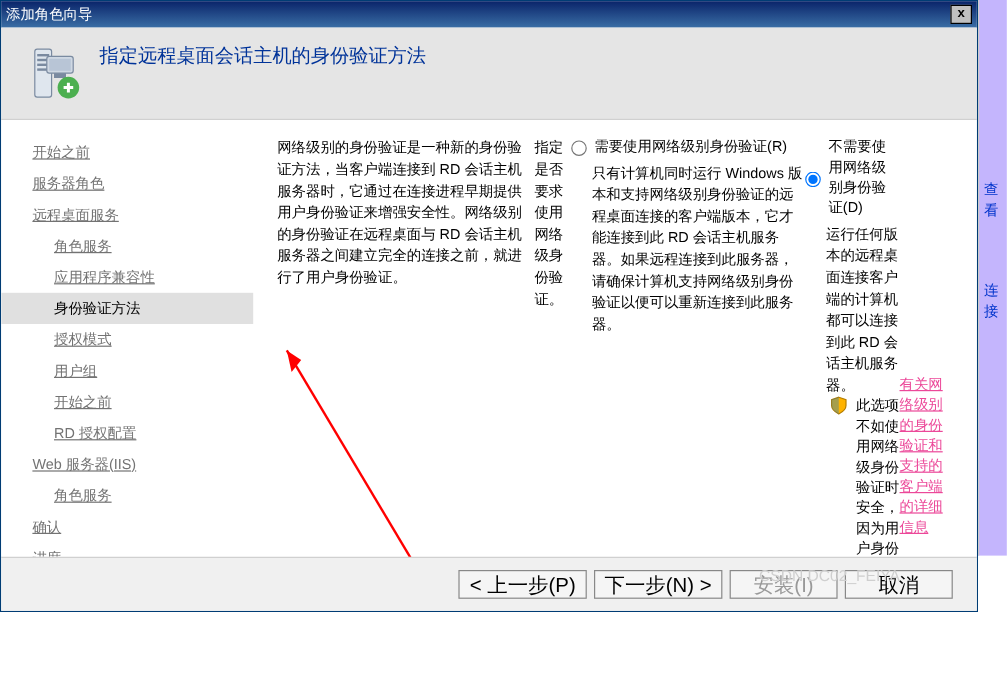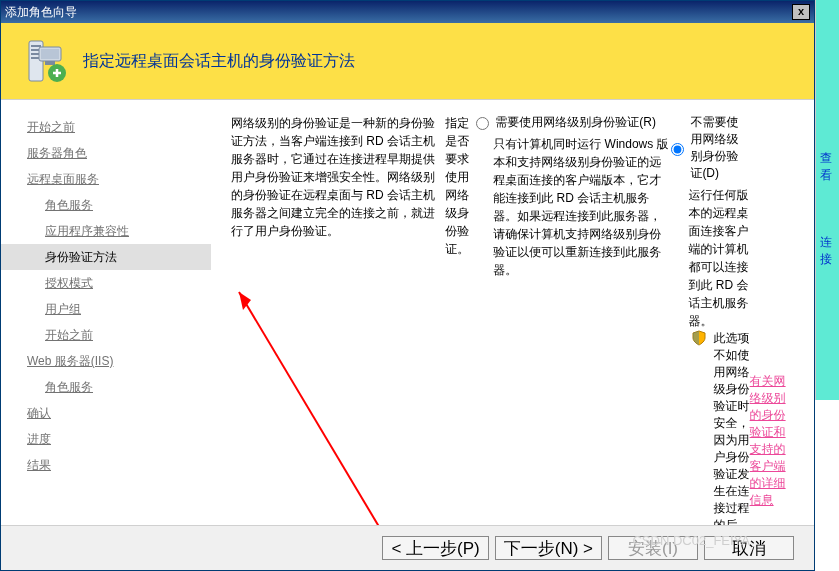--- a/index.html
+++ b/index.html
@@ -1,21 +1,21 @@
 <!DOCTYPE html>
 <html><head>
 <meta charset="utf-8">
 <style>
 * { margin: 0; padding: 0; box-sizing: border-box; font-family: "Microsoft YaHei", SimSun, Tahoma, sans-serif; }
 body { background: #fff; font-size: 12px; color: #000; }
-.window { width: 815px; height: 571px; border: 1px solid #003c74; position: relative; display: flex; flex-direction: column; }
+.window { width: 815px; height: 510px; border: 1px solid #003c74; position: relative; display: flex; flex-direction: column; }
 .titlebar { height: 22px; background: linear-gradient(#0a246a, #3a6ea5); color: #fff; display: flex; align-items: center; padding: 0 4px; font-size: 12px; }
 .titlebar .title { flex: 1; }
 .titlebar .close { width: 18px; height: 16px; background: #c0c0c0; border: 1px solid #000; text-align: center; line-height: 12px; font-weight: bold; color: #000; cursor: pointer; font-size: 11px; }
-.header { display: flex; align-items: center; padding: 14px 20px; border-bottom: 1px solid #d0d0d0; background: #fde047; }
+.header { display: flex; padding: 14px 20px; border-bottom: 1px solid #d0d0d0; background: #e5e5e5; }
 .header-icon { width: 48px; height: 48px; margin-right: 14px; flex-shrink: 0; }
 .header-title { font-size: 16px; color: #003399; font-weight: normal; }
 .body { flex: 1; display: flex; background: #fff; overflow: hidden; }
 .sidebar { width: 210px; padding: 14px 0; }
 .sidebar-item { padding: 4px 10px 4px 26px; color: #737373; cursor: pointer; text-decoration: underline; line-height: 18px; }
 .sidebar-item.level0 { padding-left: 26px; }
 .sidebar-item.level1 { padding-left: 44px; }
 .sidebar-item.selected { background: #e0e0e0; color: #000; text-decoration: none; }
 .content { flex: 1; padding: 14px 20px 10px 20px; display: flex; position: relative; }
 .para { margin-bottom: 16px; line-height: 18px; }
@@ -23,21 +23,21 @@
 .radio-row { display: flex; align-items: center; margin-bottom: 4px; }
 .radio-row input { margin-top: 2px; margin-right: 6px; }
 .option-desc { margin-left: 17px; line-height: 18px; }
 .shield-row { display: flex; align-items: flex-start; margin-left: 20px; }
 .shield-icon { width: 16px; height: 16px; margin-right: 6px; flex-shrink: 0; }
 .link { color: #ec4899; text-decoration: underline; cursor: pointer; }
 .link-bottom { margin-top: auto; margin-bottom: 6px; }
 .footer { border-top: 1px solid #d0d0d0; padding: 10px 20px; display: flex; justify-content: flex-end; gap: 6px; background: #f0f0f0; }
 .btn { min-width: 90px; height: 24px; border: 1px solid #888; background: #f5f5f5; cursor: pointer; font-size: 17px; padding: 0 8px; }
 .btn:disabled { color: #999; cursor: default; }
-.right-strip { position: absolute; right: 0; top: 0; width: 24px; height: 400px; background: #5eead4; border-left: 1px solid #ccc; }
+.right-strip { position: absolute; right: 0; top: 0; width: 24px; height: 463px; background: #c4b5fd; border-left: 1px solid #ccc; }
 .right-strip .rlabel { color: #0033cc; font-size: 12px; position: absolute; left: 4px; }
 .watermark { position: absolute; right: 64px; bottom: 22px; color: #cfcfcf; font-size: 13px; pointer-events: none; }
 .arrow { position: absolute; pointer-events: none; }
 </style>
 </head>
 <body>
 
 <div class="window">
   <div class="titlebar">
     <span class="title">添加角色向导</span>
@@ -64,20 +64,21 @@
     <div class="sidebar" id="sidebar">
         <div class="sidebar-item level0">开始之前</div>
         <div class="sidebar-item level0">服务器角色</div>
         <div class="sidebar-item level0">远程桌面服务</div>
         <div class="sidebar-item level1">角色服务</div>
         <div class="sidebar-item level1">应用程序兼容性</div>
         <div class="sidebar-item level1 selected">身份验证方法</div>
         <div class="sidebar-item level1">授权模式</div>
         <div class="sidebar-item level1">用户组</div>
         <div class="sidebar-item level1">开始之前</div>
+        <div class="sidebar-item level1">RD 授权配置</div>
         <div class="sidebar-item level0">Web 服务器(IIS)</div>
         <div class="sidebar-item level1">角色服务</div>
         <div class="sidebar-item level0">确认</div>
         <div class="sidebar-item level0">进度</div>
         <div class="sidebar-item level0">结果</div>
       </div>
     <div class="content">
       <div class="para">网络级别的身份验证是一种新的身份验证方法，当客户端连接到 RD 会话主机服务器时，它通过在连接进程早期提供用户身份验证来增强安全性。网络级别的身份验证在远程桌面与 RD 会话主机服务器之间建立完全的连接之前，就进行了用户身份验证。</div>
       <div class="para">指定是否要求使用网络级身份验证。</div>
 

